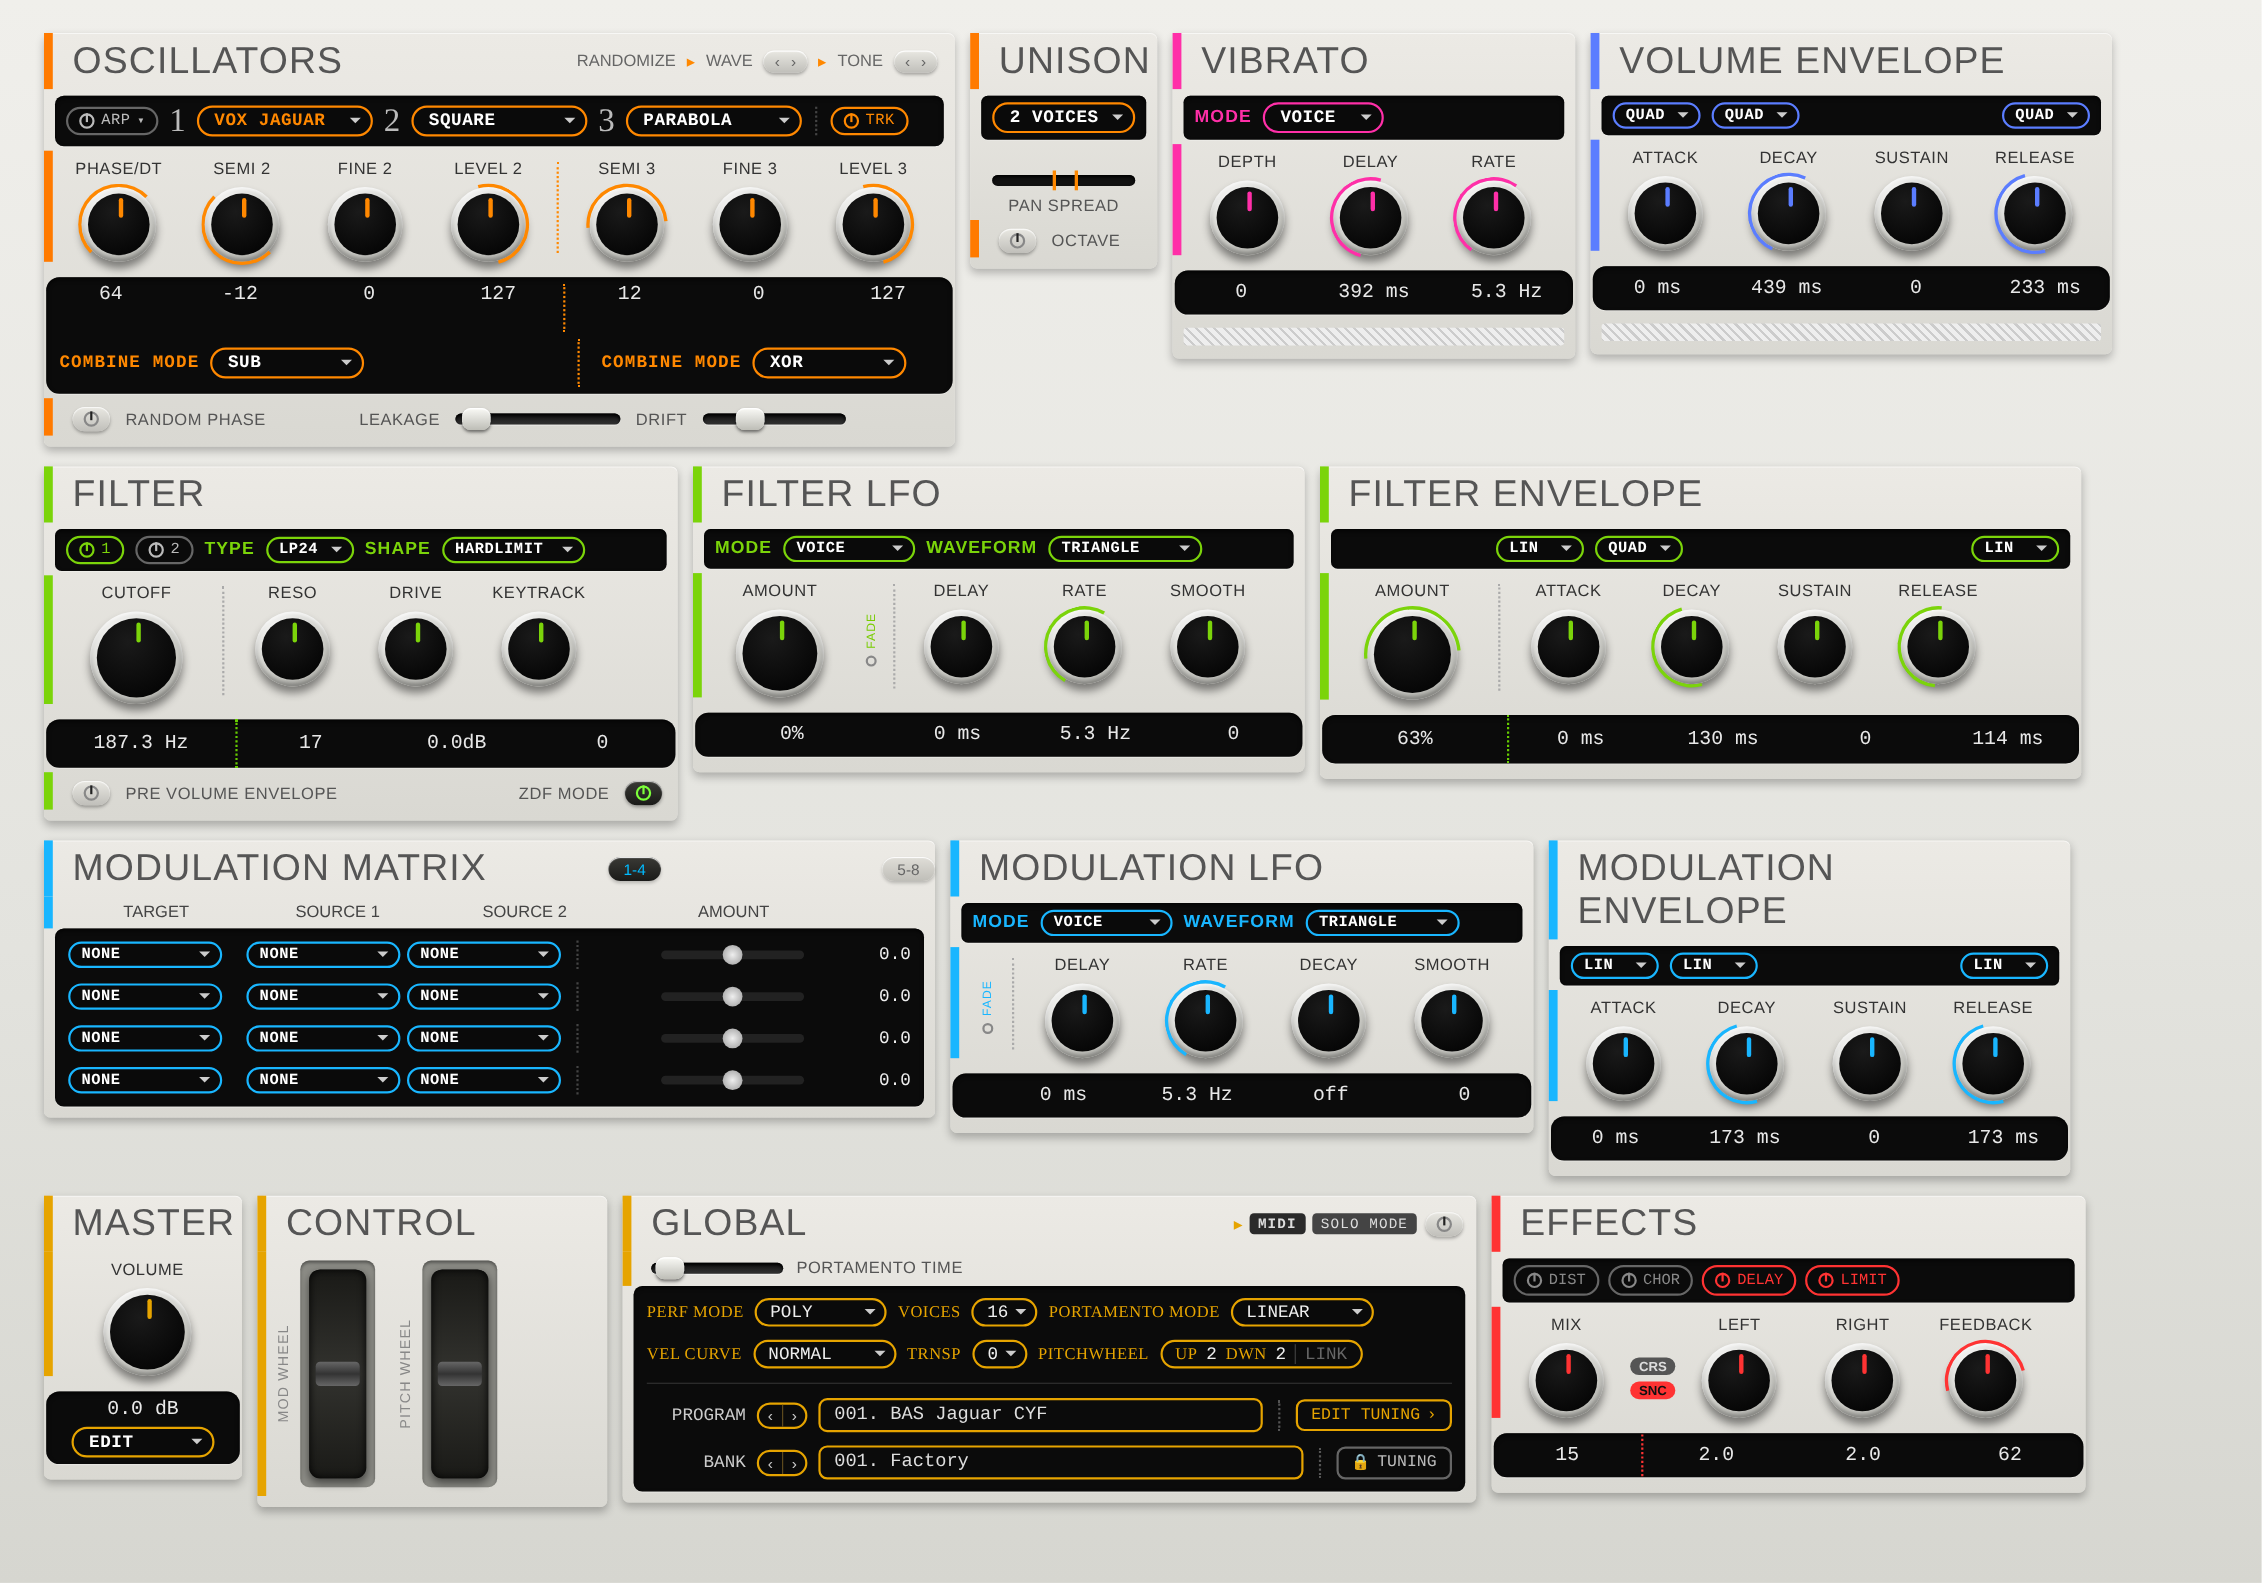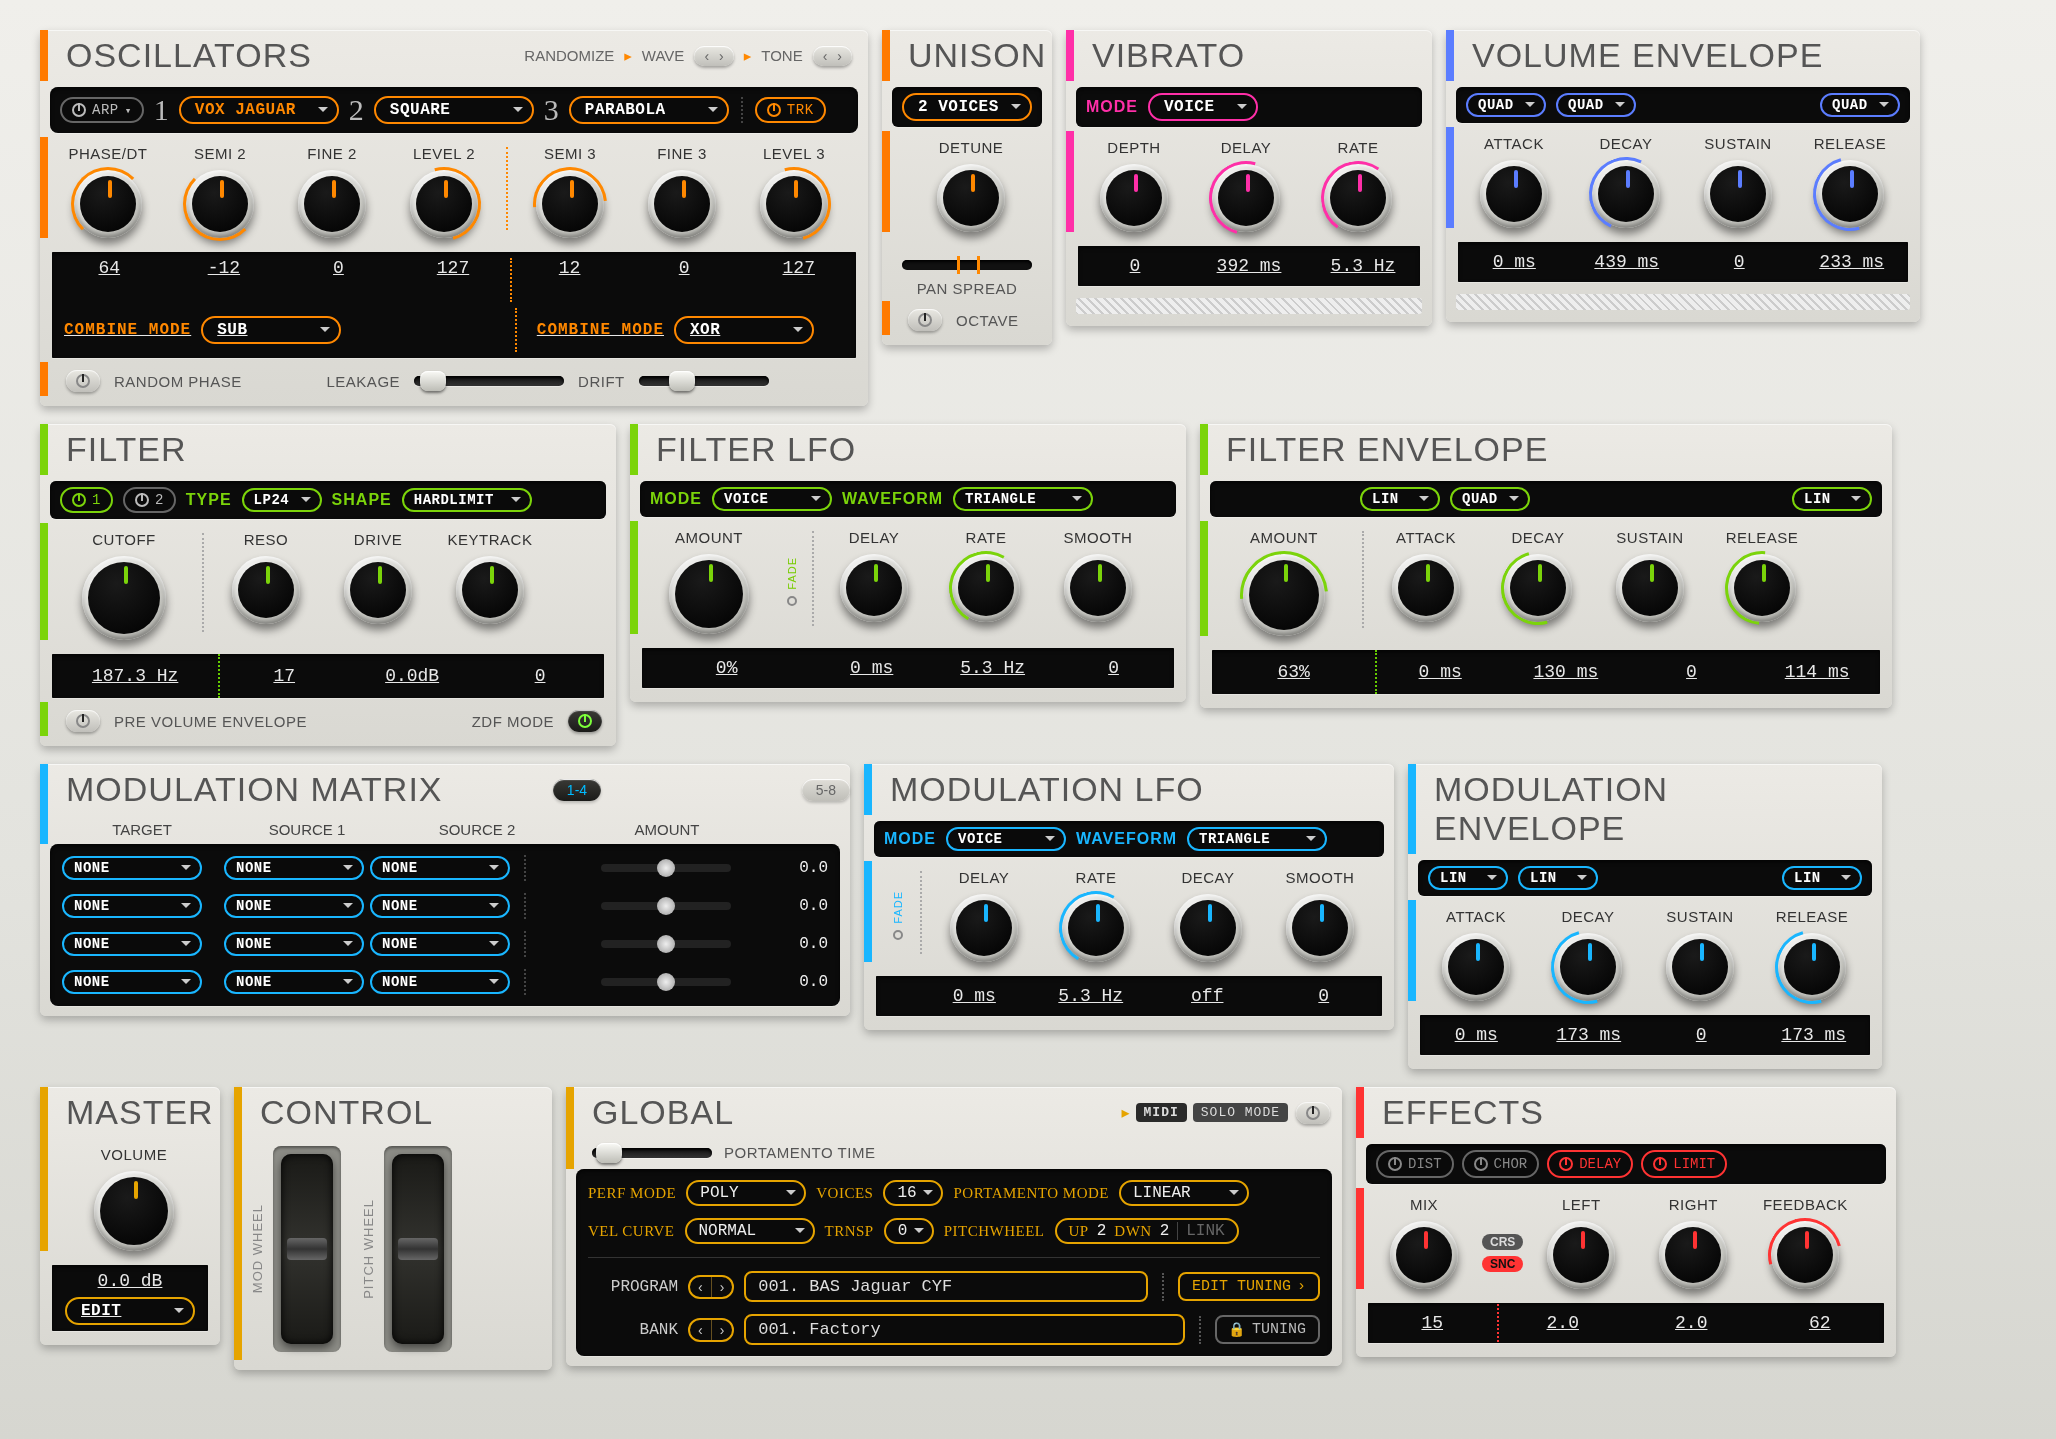--- a/index.html
+++ b/index.html
@@ -44,24 +44,24 @@
 .knob::before{
   content:'';position:absolute;inset:6px;border-radius:50%;
   background:radial-gradient(circle at 40% 30%,#1a1a1a,#000);
 }
 .knob::after{
   content:'';position:absolute;left:50%;top:10px;width:4px;height:18px;border-radius:2px;
   background:var(--ring,#fff);transform-origin:2px 24px;
 }
 .knob .ring{position:absolute;inset:-3px;border-radius:50%;border:3px solid transparent;border-top-color:var(--ring,#f80);border-left-color:var(--ring,#f80);transform:rotate(var(--rot,-45deg));}
 .value-strip{
-  background:#0b0b0b;color:#e8e8e8;border-radius:1px;margin:14px 12px 4px;
+  background:#0b0b0b;color:#e8e8e8;border-radius:12px;margin:14px 2px 4px;
   display:flex;align-items:center;min-height:40px;
   box-shadow: inset 0 2px 4px rgba(0,0,0,.7), 0 1px 0 rgba(255,255,255,.3);
-  font-family: "Courier New", monospace; font-size:18px;text-decoration:underline;
+  font-family: "Courier New", monospace; font-size:18px;
 }
 .value-strip .val{ flex:1; text-align:center; }
 .combo-strip{
   background:#0b0b0b;border-radius:6px;margin:6px 10px 4px;
   display:flex;align-items:center;gap:10px;padding:6px 10px;
   box-shadow: inset 0 2px 4px rgba(0,0,0,.7), 0 1px 0 rgba(255,255,255,.3);
 }
 .combo-strip2{ background:#0b0b0b;border-radius:8px;margin:0 10px;padding:8px 12px;display:flex;flex-direction:column;gap:6px;
   box-shadow: inset 0 2px 4px rgba(0,0,0,.7), 0 1px 0 rgba(255,255,255,.3);}
 .clabel{ color:var(--clr,#f80); font-size:16px; letter-spacing:1px; font-weight:600;}
@@ -262,26 +262,20 @@
             <div class="thumb" style="left:30px;"></div>
           </div>
     </div>
   </div>
 
   <div class="panel" style="--accent:#ff7a00; width:170px;">
     <div class="panel-title">UNISON</div>
     <div class="combo-strip">
       <span class="pill" style="min-width:130px;">2 VOICES</span>
     </div>
-    <div class="knob-row" style="justify-content:center;">
-      <div class="knob-cell" style="width:150px;">
-        <div class="knob-label">DETUNE</div>
-        <div class="knob" style="--ring:#f80;"></div>
-      </div>
-    </div>
     <div style="padding:22px 14px 4px;">
       <div class="detune-bar">
             <div class="mark" style="left:42%;"></div>
             <div class="mark" style="left:58%;"></div>
           </div>
       <div class="small-txt" style="text-align:center;padding-top:4px;">PAN SPREAD</div>
     </div>
     <div class="footer-row">
       <span class="togglebtn">
             <span class="pwr"></span>

